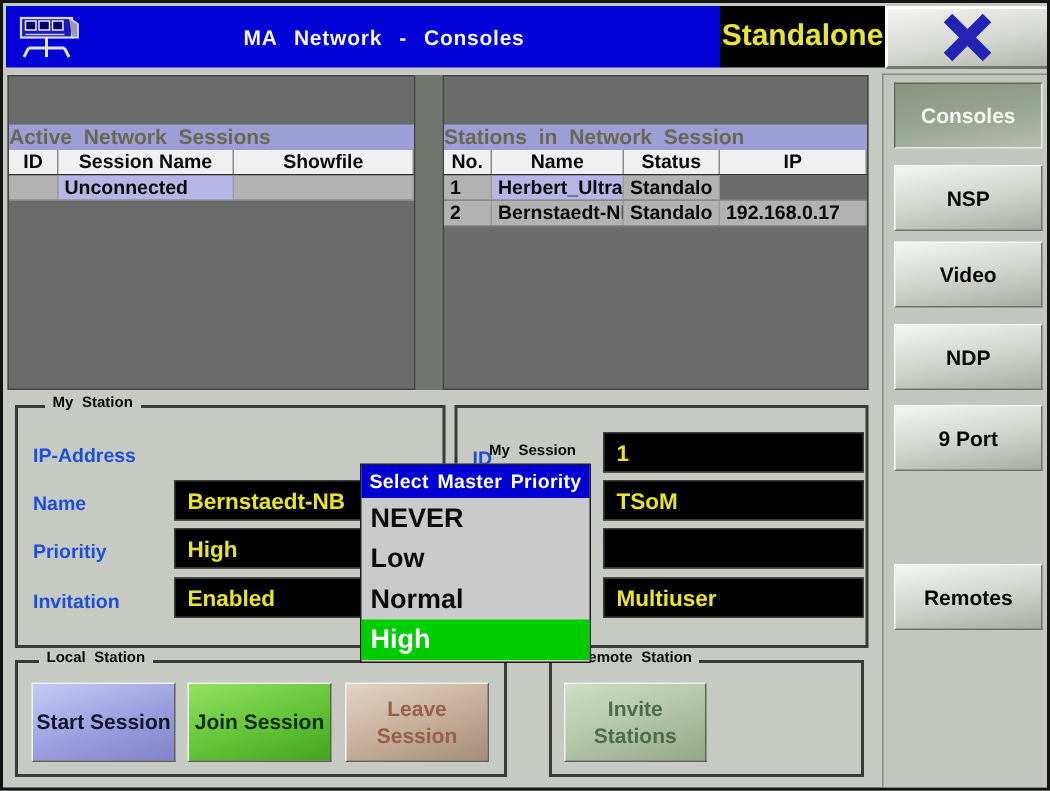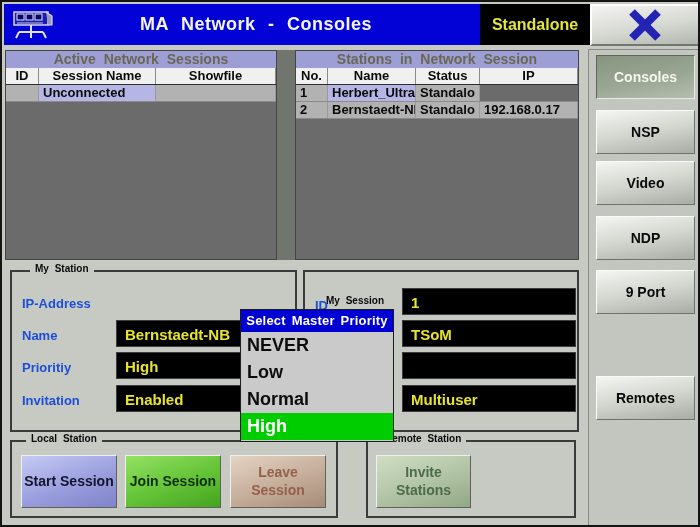--- a/index.html
+++ b/index.html
@@ -6,39 +6,39 @@
   html,body { width:700px; height:527px; }
   body { font-family:"Liberation Sans", sans-serif; font-weight:700; background:#555; }
 
   .window { position:relative; width:700px; height:527px; background:#c6cac2;
             border:2px solid #141414; overflow:hidden; }
 
   
   .titlebar { position:absolute; left:2px; top:2px; width:476px; height:41px;
               background:#0202d6; display:flex; align-items:center; }
   .net-icon { position:absolute; left:6px; top:4px; width:48px; height:34px; }
-  .title-text { width:100%; text-align:center; color:#f4f4f4; font-size:18px;
+  .title-text { width:100%; text-align:center; color:#f4f4f4; font-size:14px;
                 word-spacing:7px; letter-spacing:.5px; padding-left:28px; }
   .mode-box { position:absolute; left:478px; top:2px; width:110px; height:41px;
-              background:#000; color:#e4e43c; font-size:16px; display:flex;
+              background:#000; color:#e4e43c; font-size:20px; display:flex;
               align-items:center; justify-content:center; }
   .close-btn { position:absolute; left:588px; top:2px; width:110px; height:42px;
                background:linear-gradient(170deg,#f4f4f2 0%,#d6d8d2 55%,#b2b6ae 100%);
                border-top:2px solid #ffffff; border-left:2px solid #ffffff;
                border-right:2px solid #72766e; border-bottom:2px solid #72766e;
                display:flex; align-items:center; justify-content:center; cursor:pointer; }
 
   
   .panel-gap { position:absolute; left:275px; top:48px; width:18px; height:210px; background:#70766e; }
   .list-panel { position:absolute; top:48px; height:210px; background:#6b6b6b;
                 border:1px solid #454545; font-size:13px; }
   .lp-left  { left:3px;   width:272px; }
   .lp-right { left:293px; width:284px; }
   .lp-title { height:17px; background:#9e9ed6; color:#686852; font-size:14px;
-              text-align:center; line-height:17px; word-spacing:4px; }
+              text-align:left; line-height:17px; word-spacing:4px;margin-top:32px; }
   .lp-head, .lp-row { display:flex; height:17px; line-height:16px; }
   .lp-head { background:#f0f0f0; color:#0a0a0a; border-bottom:1px solid #2e2e2e; }
   .lp-head .c { border-right:1px solid #8a8a8a; text-align:center; }
   .lp-row  { border-bottom:1px solid #8a8a8a; }
   .lp-row .c { border-right:1px solid #9a9a9a; background:#b2b2b2; color:#0a0a0a;
                padding-left:4px; overflow:hidden; white-space:nowrap; }
   .c.sel   { background:#b6b6e6 !important; }
   .txt-unconn { color:#8282b4; }
   .txt-olive  { color:#84844a; }
   

